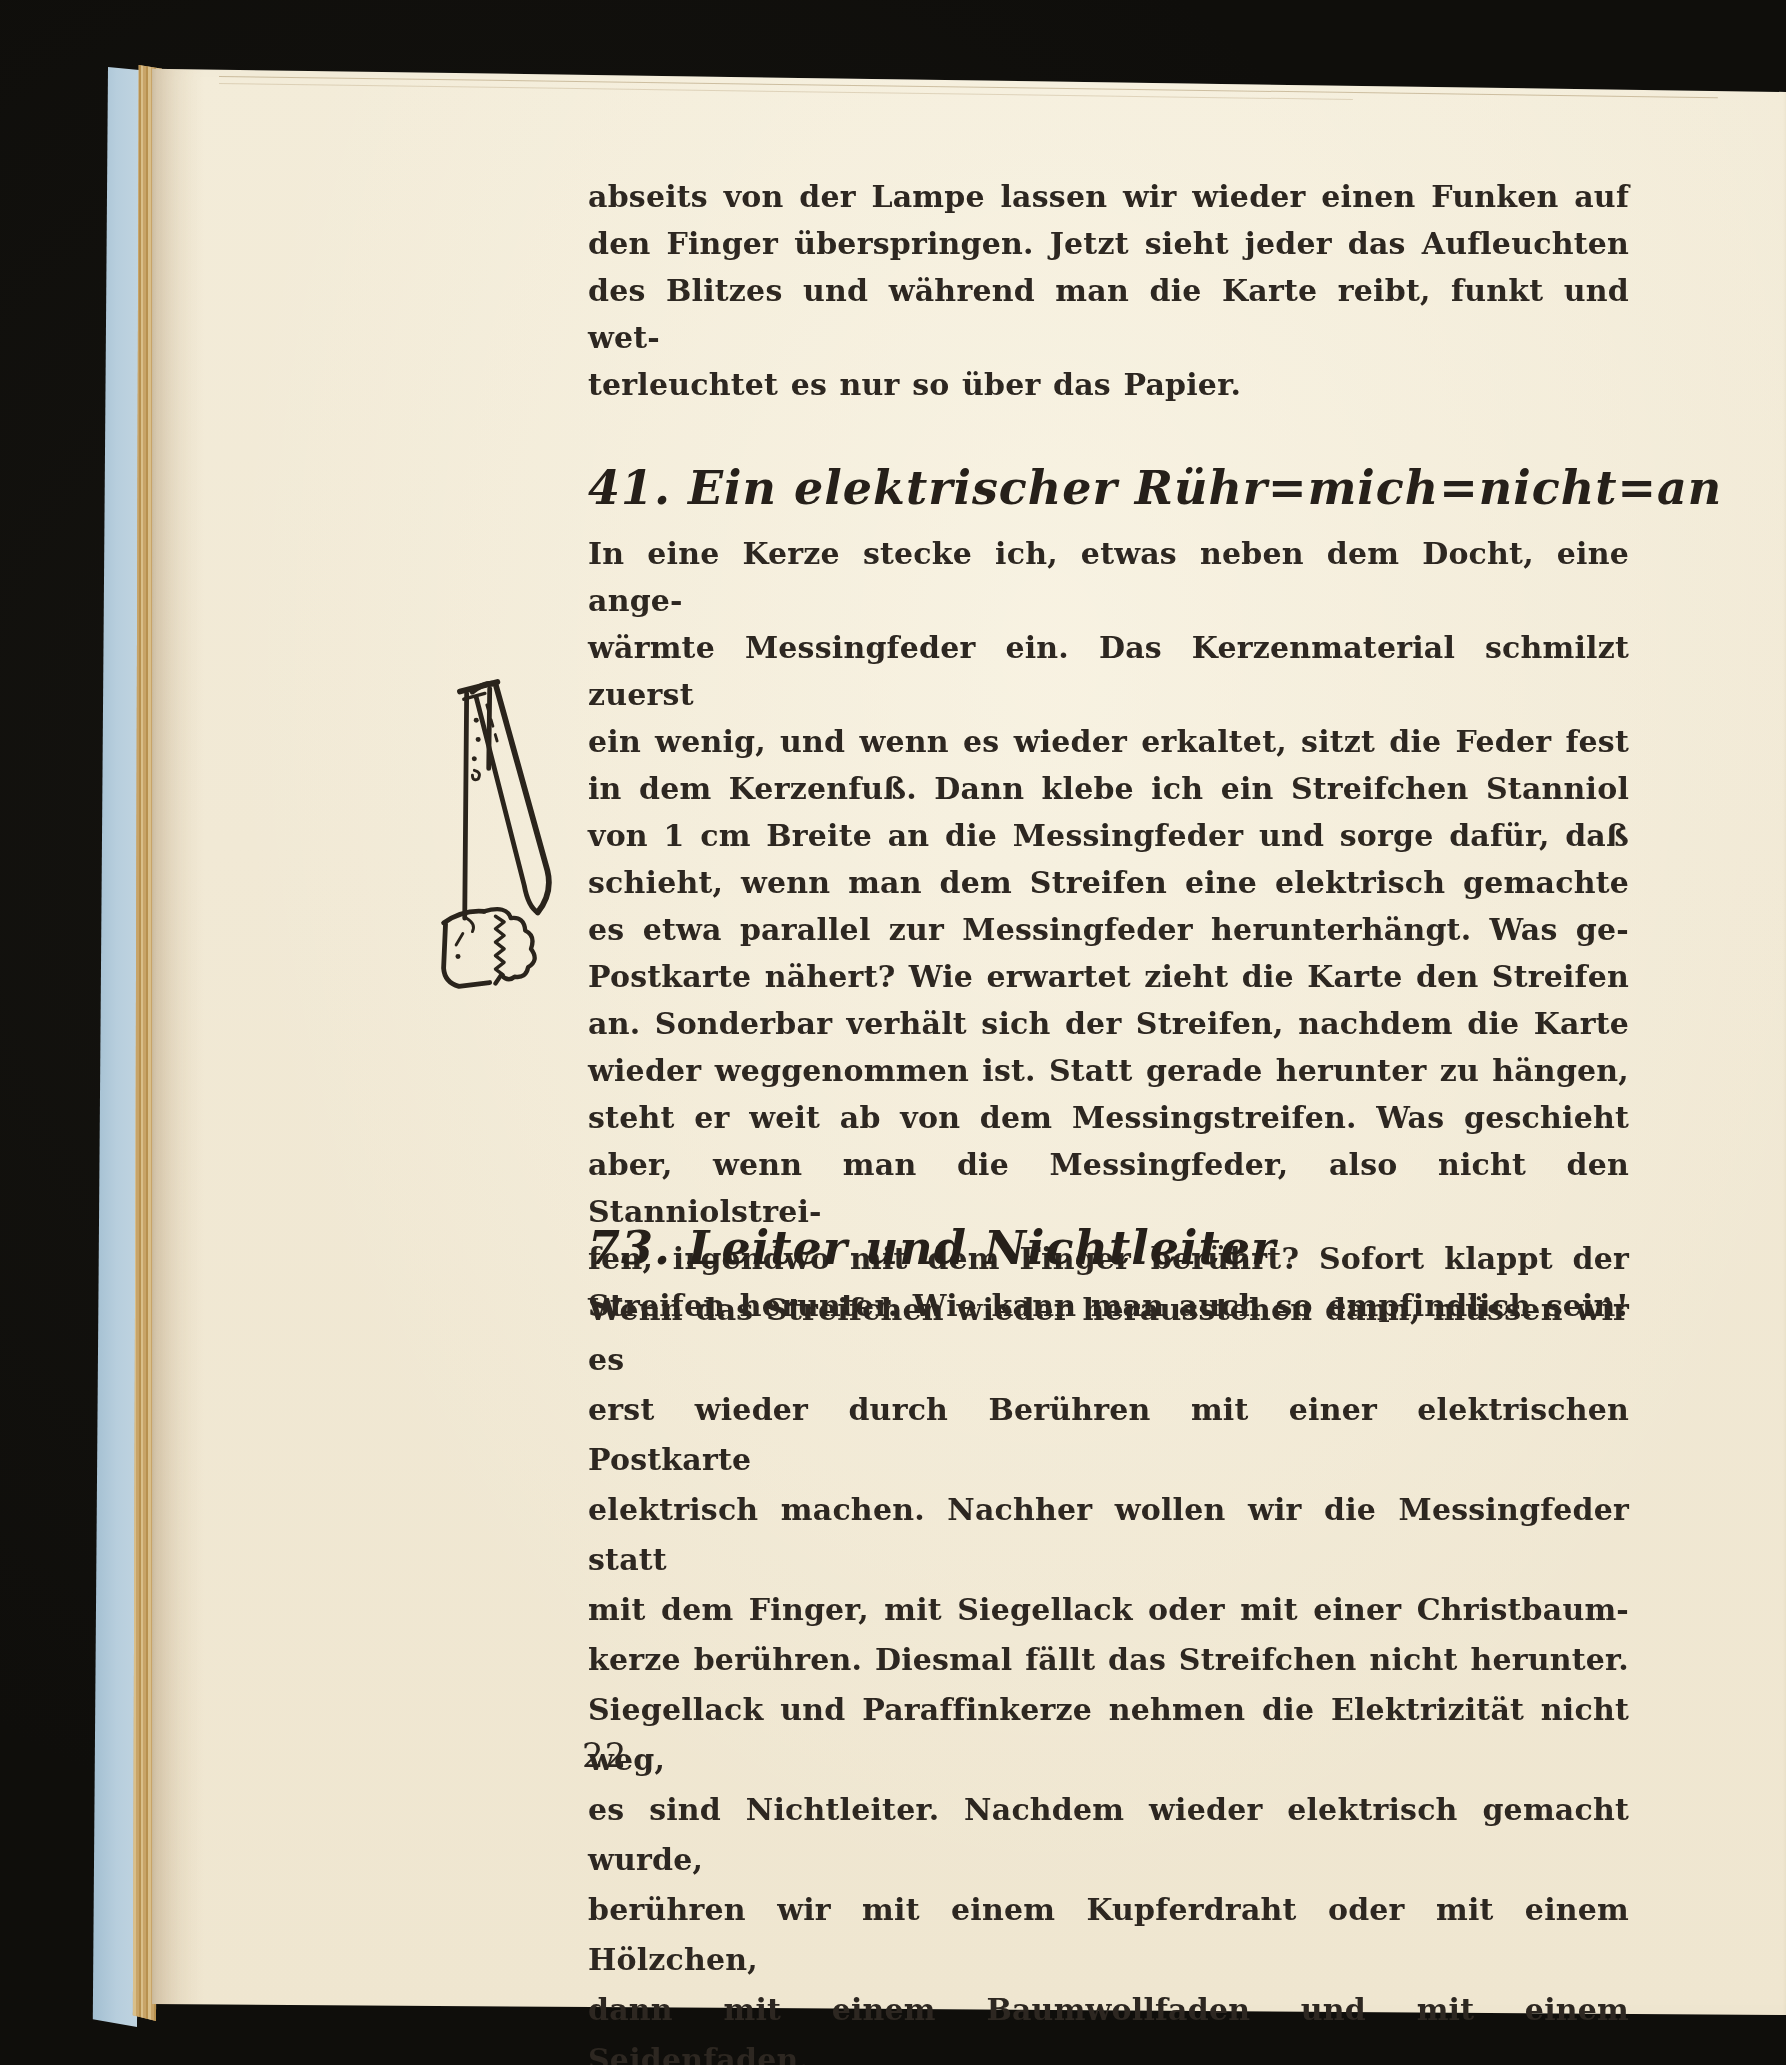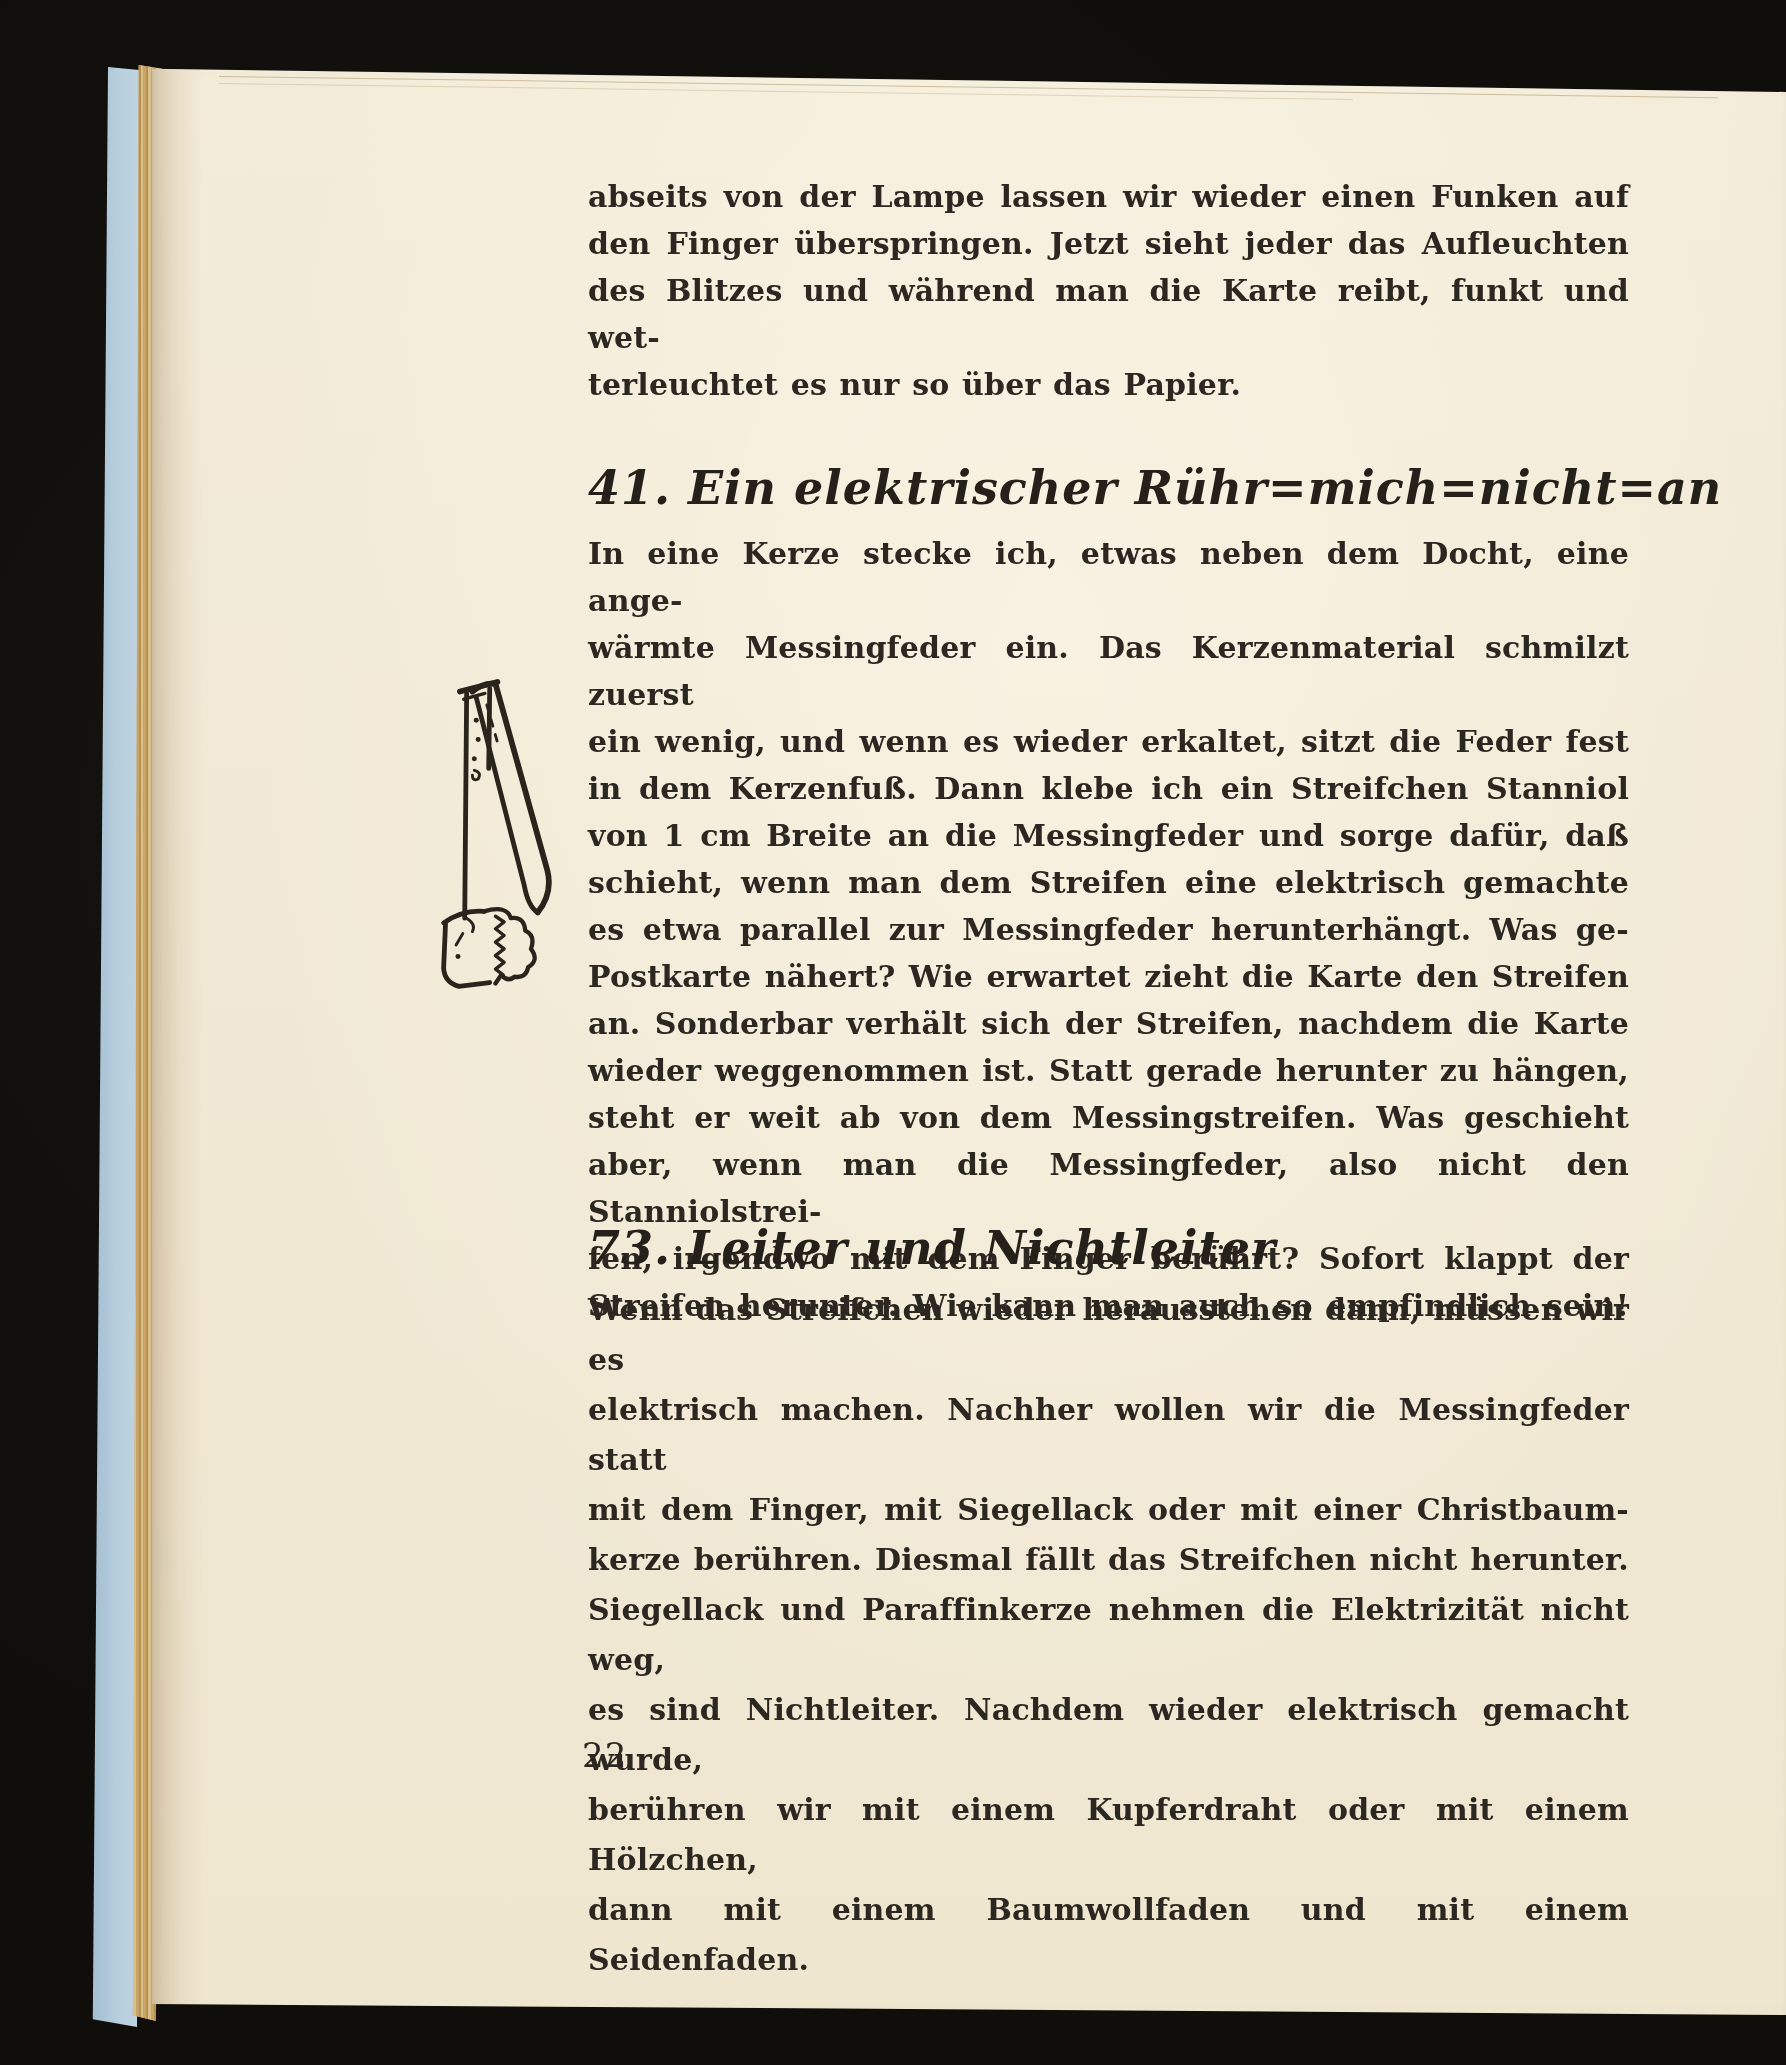--- a/index.html
+++ b/index.html
@@ -129,20 +129,21 @@
         <circle cx="25" cy="292" r="2.6" fill="#2a241c"></circle>
         <path class="ink-stroke" stroke-width="3" d="M34,252 Q44,258 40,266"></path>
       </g>
     </svg>
   </div>
 
   <div class="heading" style="top:1210px;">73. Leiter und Nichtleiter</div>
 
   <div class="textcol block42" style="top:1285px;">
     <div class="tl">Wenn das Streifchen wieder herausstehen dann, müssen wir es</div>
+    <div class="tl">erst wieder durch Berühren mit einer elektrischen Postkarte</div>
     <div class="tl">elektrisch machen. Nachher wollen wir die Messingfeder statt</div>
     <div class="tl">mit dem Finger, mit Siegellack oder mit einer Christbaum-</div>
     <div class="tl">kerze berühren. Diesmal fällt das Streifchen nicht herunter.</div>
     <div class="tl">Siegellack und Paraffinkerze nehmen die Elektrizität nicht weg,</div>
     <div class="tl">es sind Nichtleiter. Nachdem wieder elektrisch gemacht wurde,</div>
     <div class="tl">berühren wir mit einem Kupferdraht oder mit einem Hölzchen,</div>
     <div class="tl">dann mit einem Baumwollfaden und mit einem Seidenfaden.</div>
   </div>
 
   <div class="pageno">22</div>

